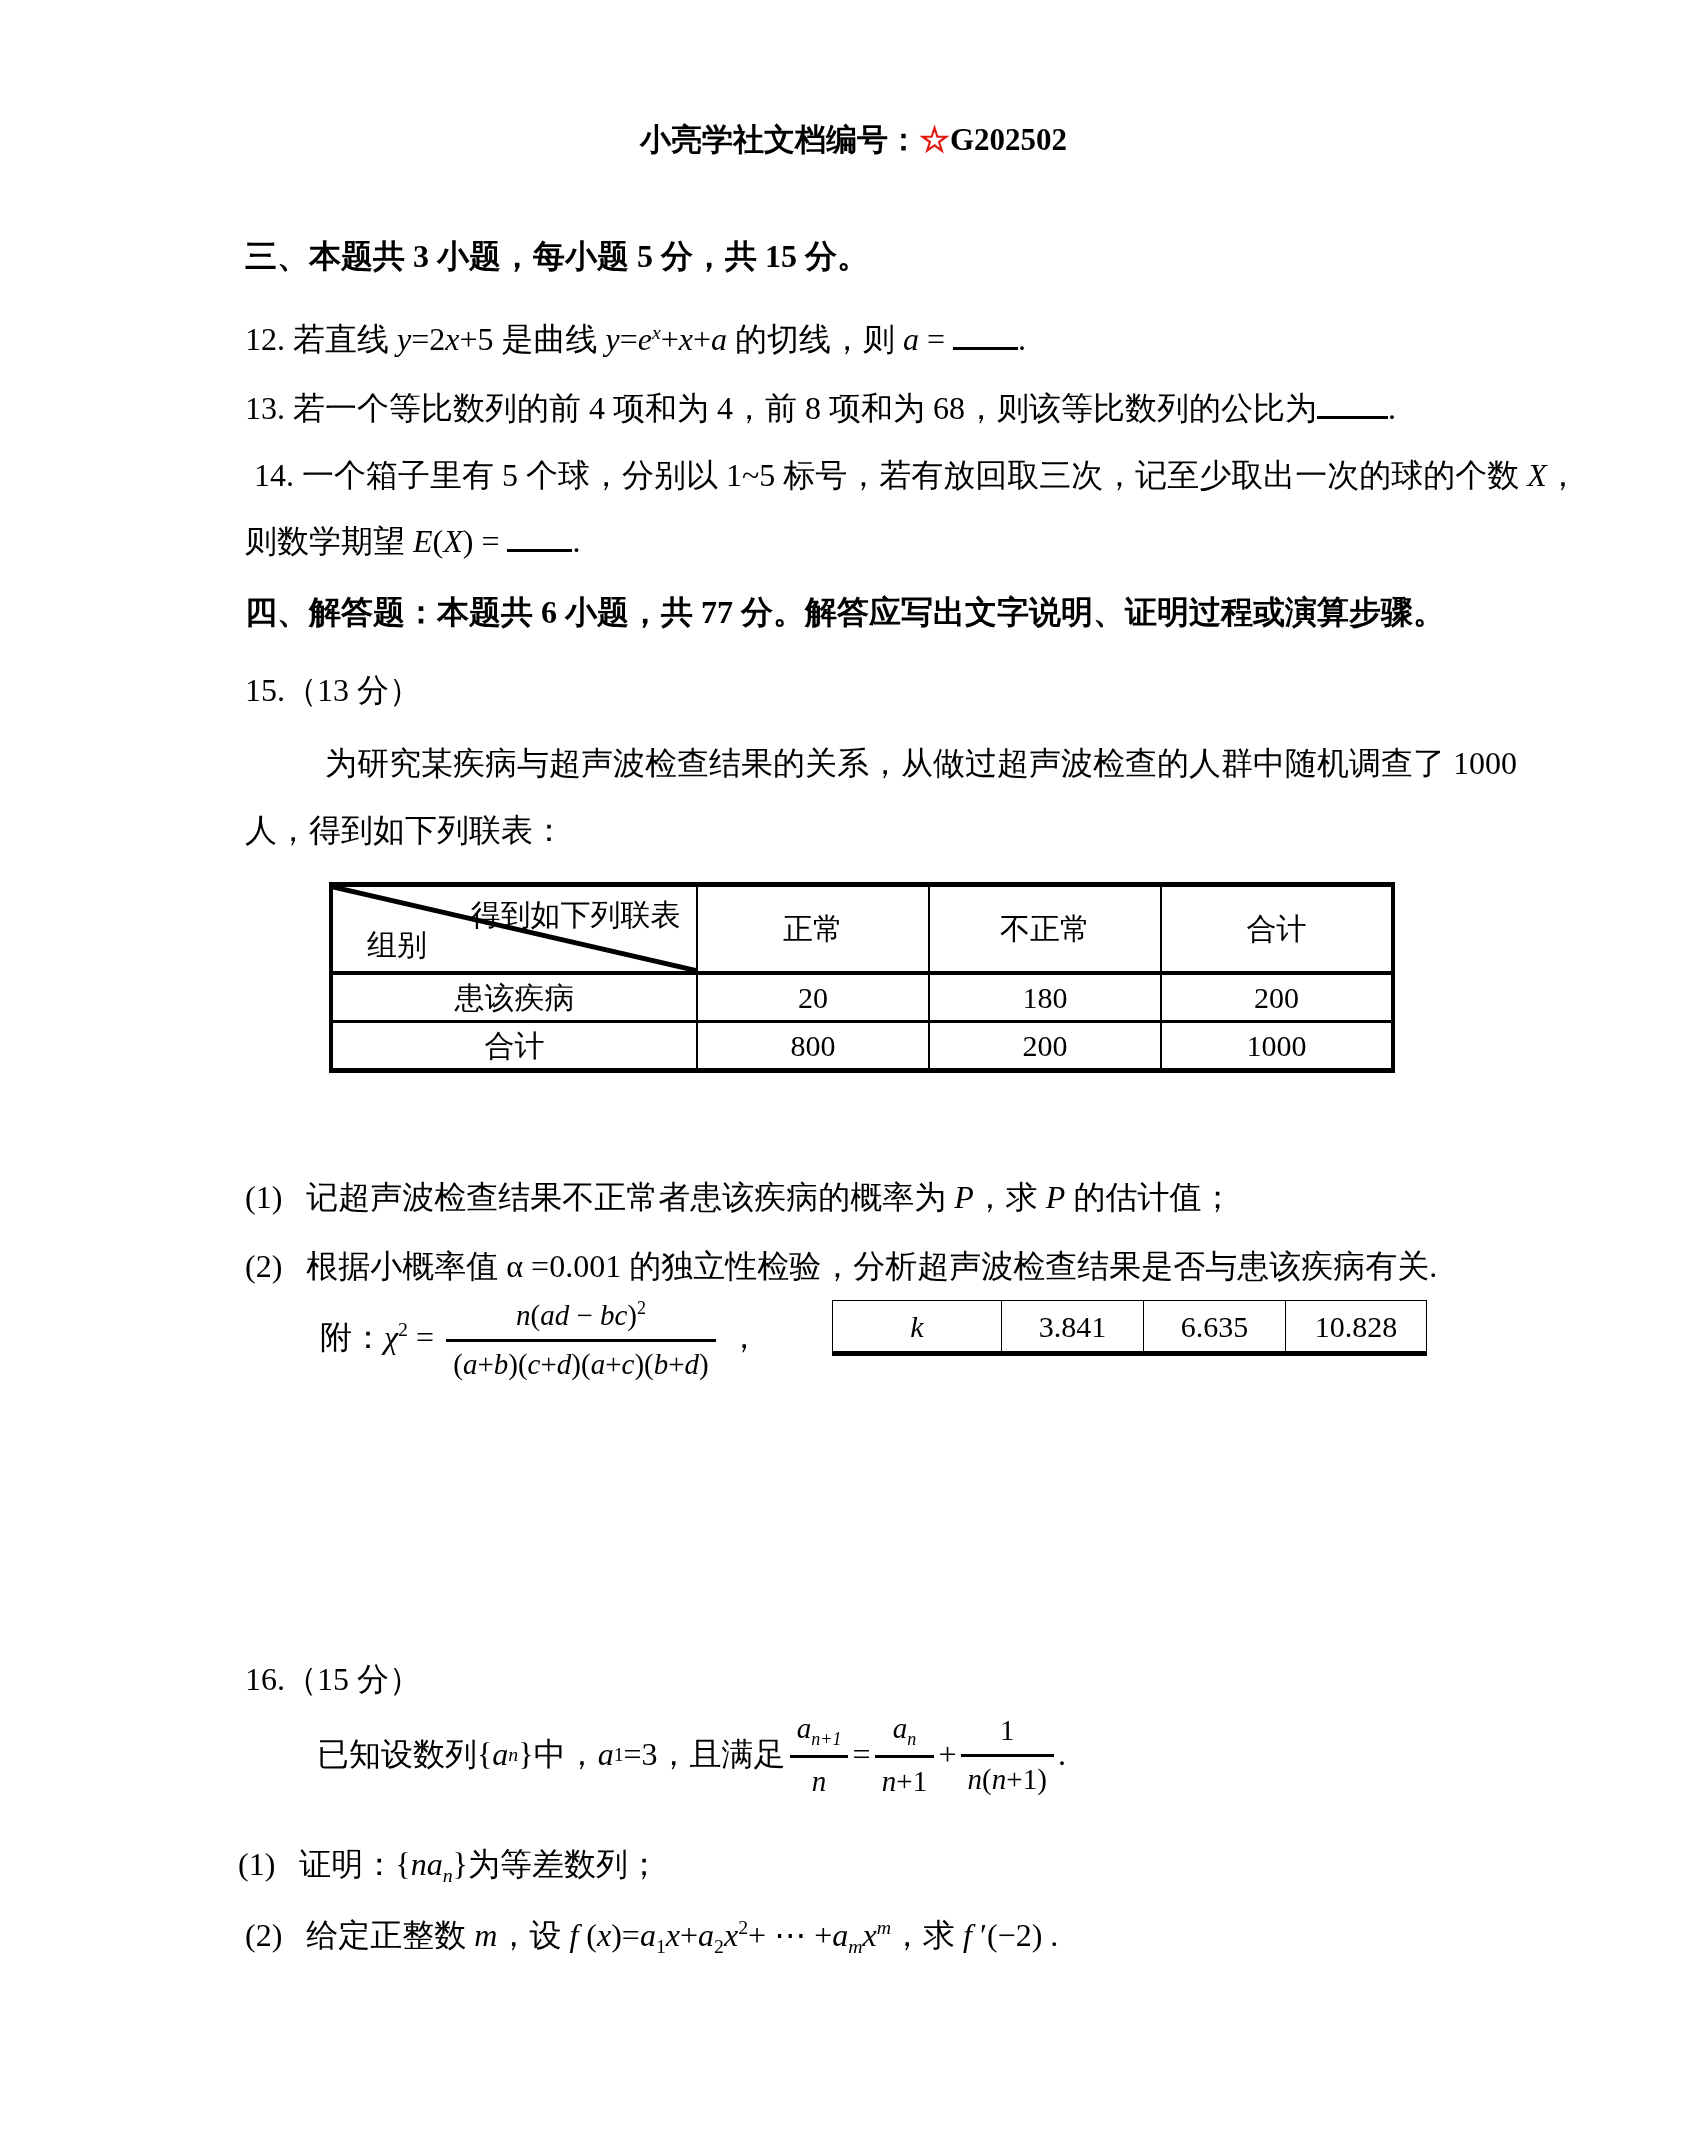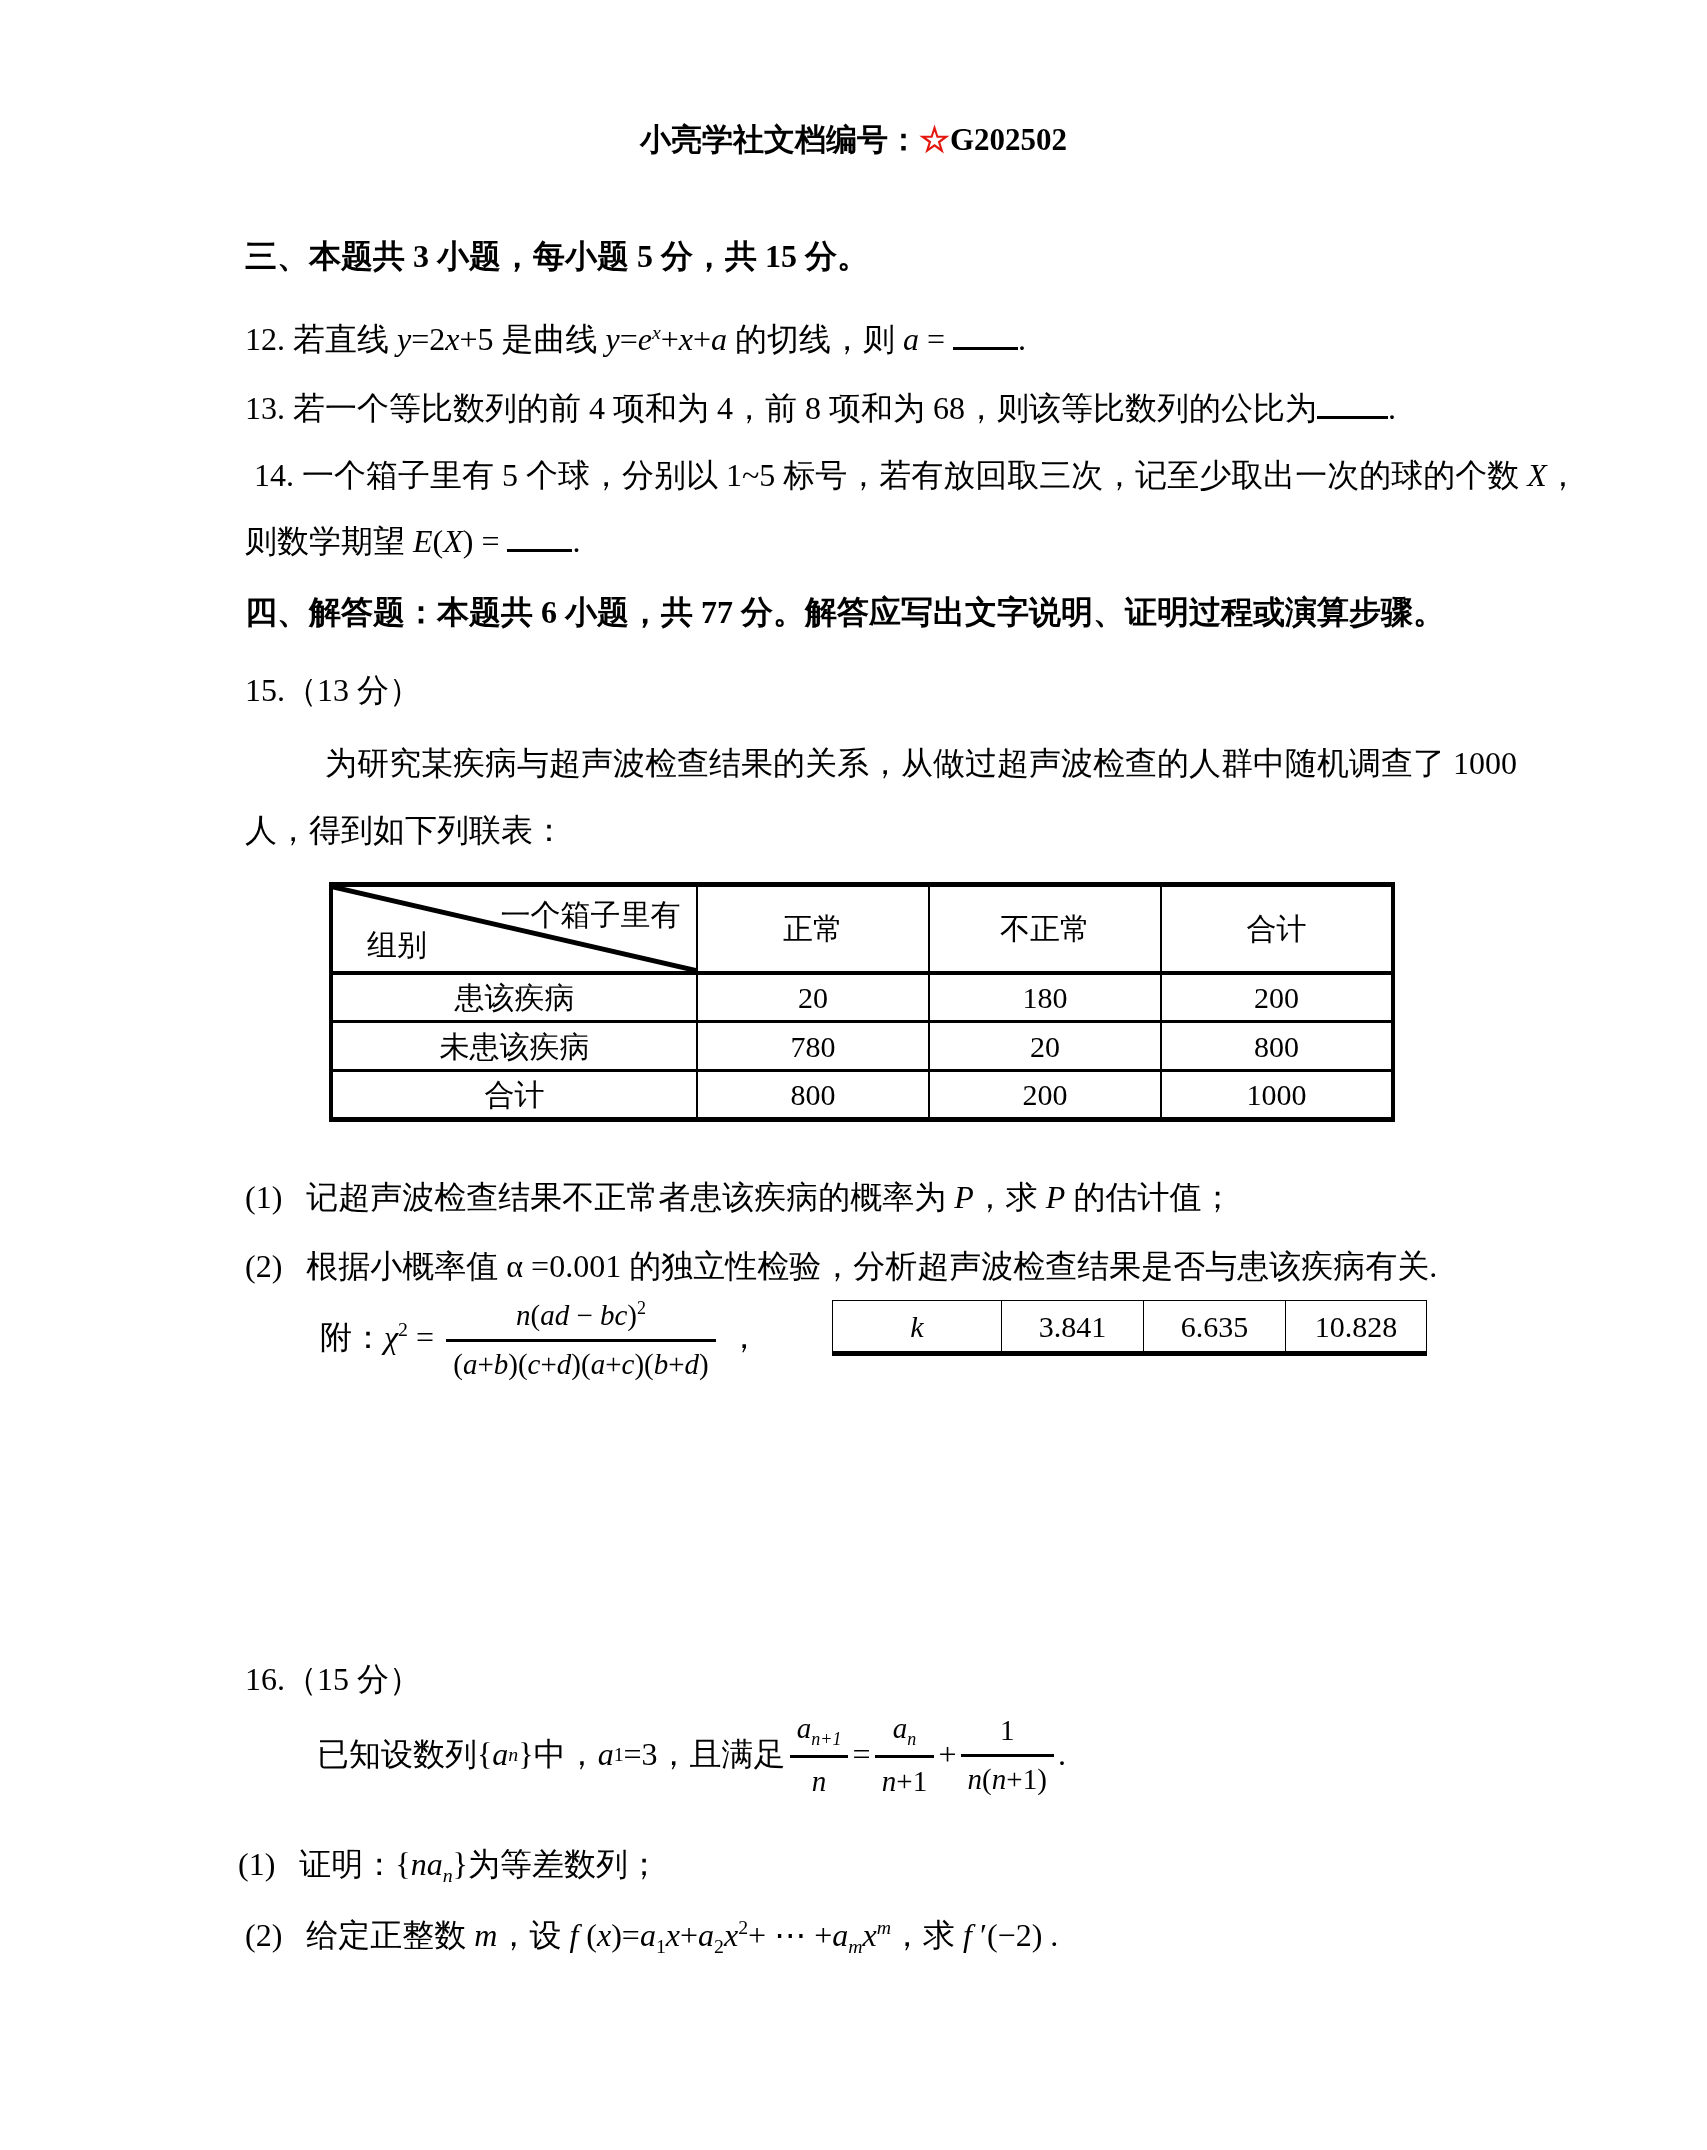--- a/index.html
+++ b/index.html
@@ -67,38 +67,32 @@
       <col style="width:232px">
       <col style="width:232px">
       <col style="width:232px">
     </colgroup>
   <tbody>
       <tr class="hdr">
     <td class="diag c0">
       <svg viewBox="0 0 100 100" preserveAspectRatio="none">
         <line x1="0" y1="0" x2="100" y2="100" stroke="#000" stroke-width="5" vector-effect="non-scaling-stroke"></line>
       </svg>
-      <span class="ct">一个箱子里有</span>
+      <span class="ct">得到如下列联表</span>
       <span class="cb">组别</span>
     </td>
     <td>正常</td>
     <td>不正常</td>
     <td class="c3">合计</td>
   </tr>
   <tr class="r1">
     <td class="c0">患该疾病</td>
     <td>20</td>
     <td>180</td>
     <td class="c3">200</td>
-  </tr>
-  <tr class="r2">
-    <td class="c0">未患该疾病</td>
-    <td>780</td>
-    <td>20</td>
-    <td class="c3">800</td>
   </tr>
   <tr class="last">
     <td class="c0">合计</td>
     <td>800</td>
     <td>200</td>
     <td class="c3">1000</td>
   </tr>
 </tbody>
   </table>
 

